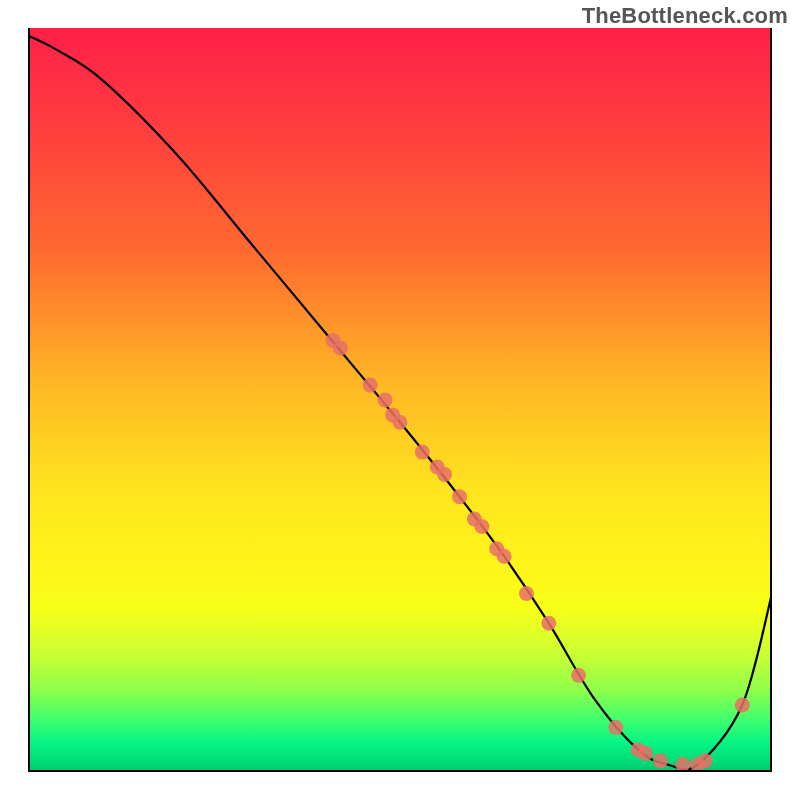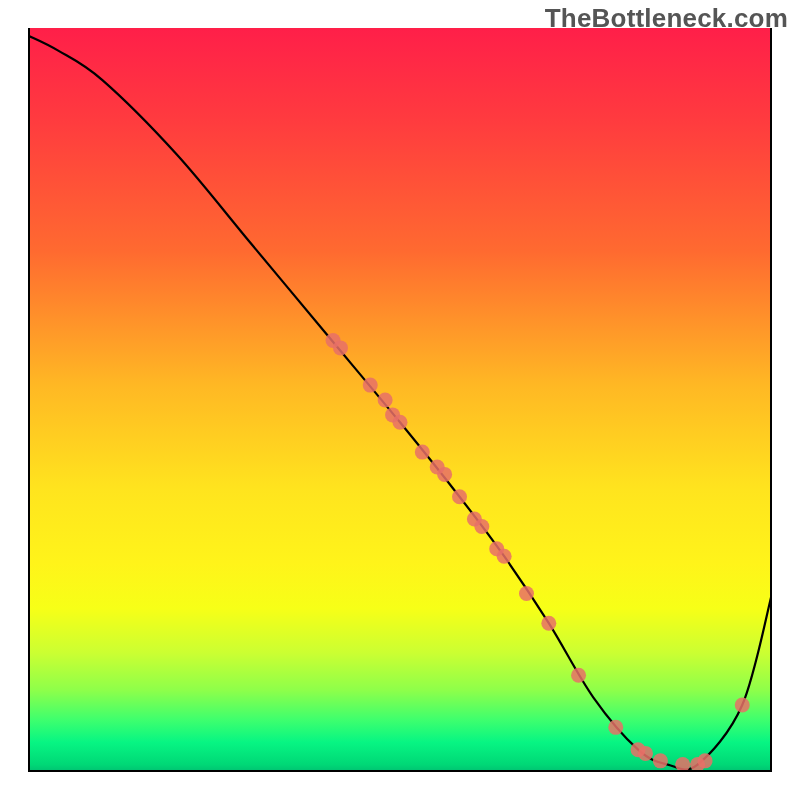--- a/index.html
+++ b/index.html
@@ -13,21 +13,21 @@
   }
   .wrap {
     position: relative;
     width: 800px;
     height: 800px;
   }
   .watermark {
     position: absolute;
     top: 3px;
     right: 12px;
-    font-size: 26px;
+    font-size: 22px;
     font-weight: 600;
     color: #555;
     letter-spacing: 0.2px;
     z-index: 40;
   }
   .plot {
     position: absolute;
     left: 28px;
     top: 28px;
     width: 744px;

